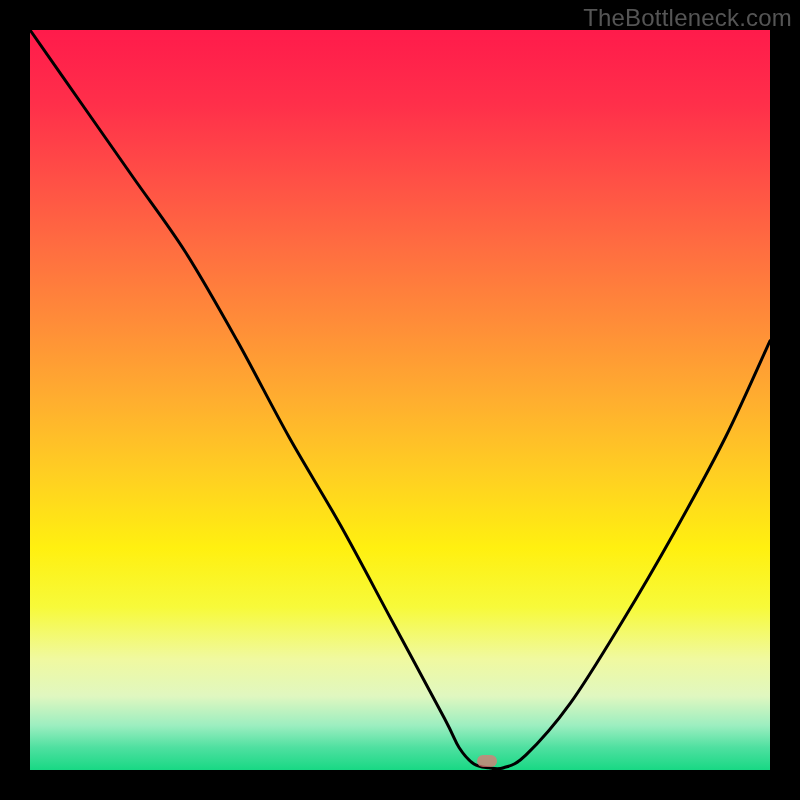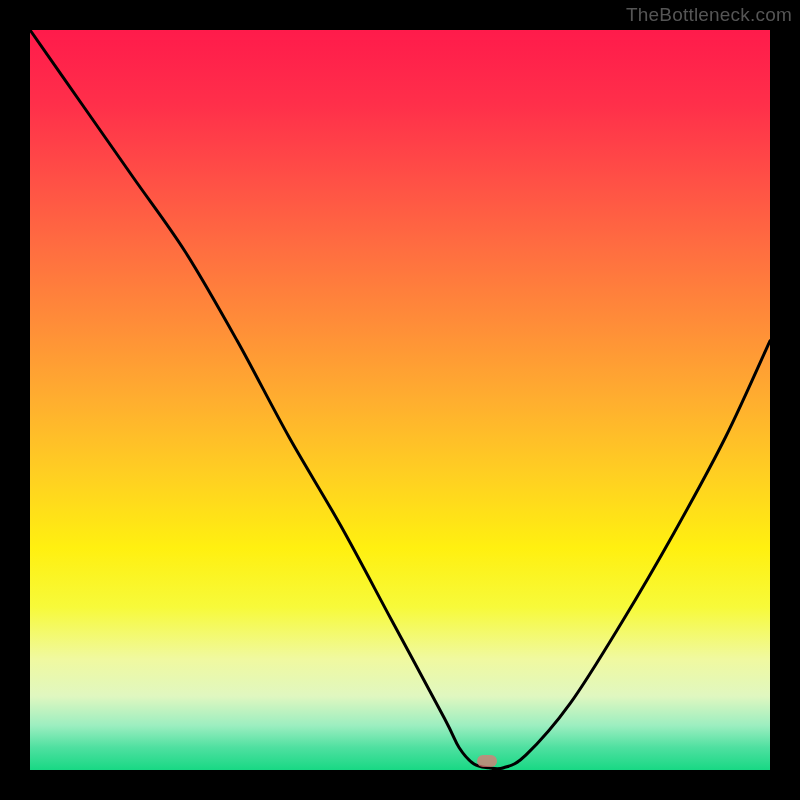--- a/index.html
+++ b/index.html
@@ -15,21 +15,21 @@
     width: 800px;
     height: 800px;
     background: #000;
     position: relative;
   }
   .watermark {
     position: absolute;
     top: 4px;
     right: 8px;
     color: #555;
-    font-size: 19px;
+    font-size: 24px;
     font-weight: 500;
     letter-spacing: 0.2px;
   }
   .plot {
     position: absolute;
     left: 30px;
     top: 30px;
     width: 740px;
     height: 740px;
   }

